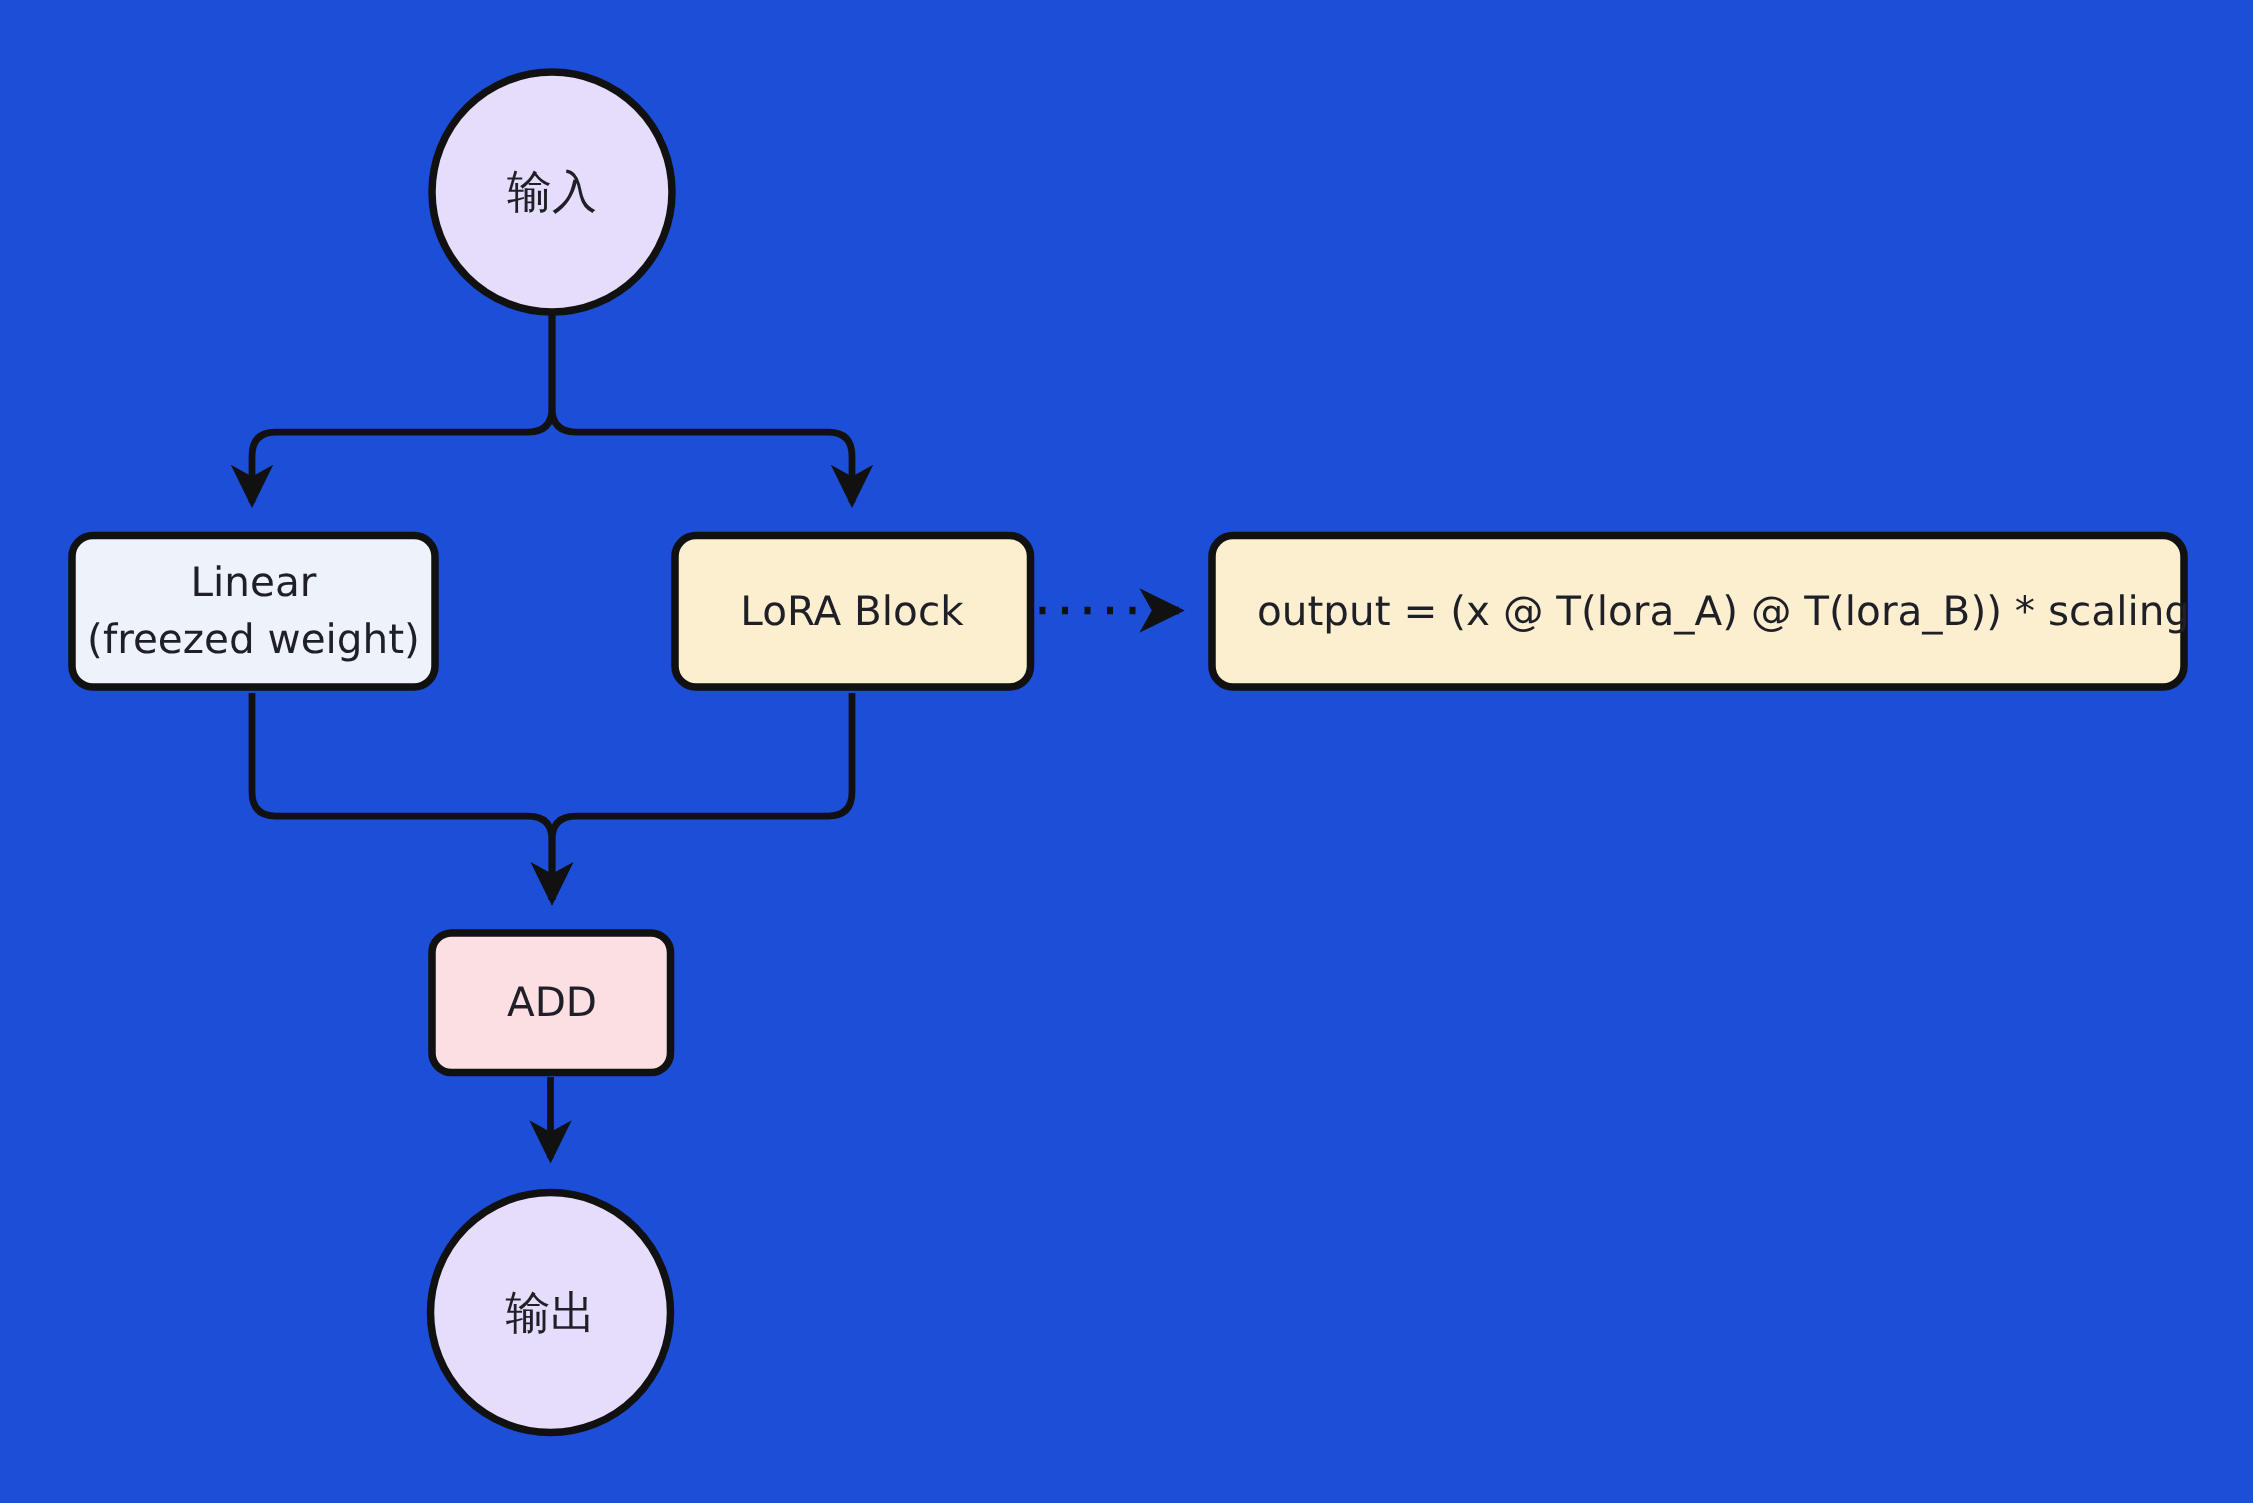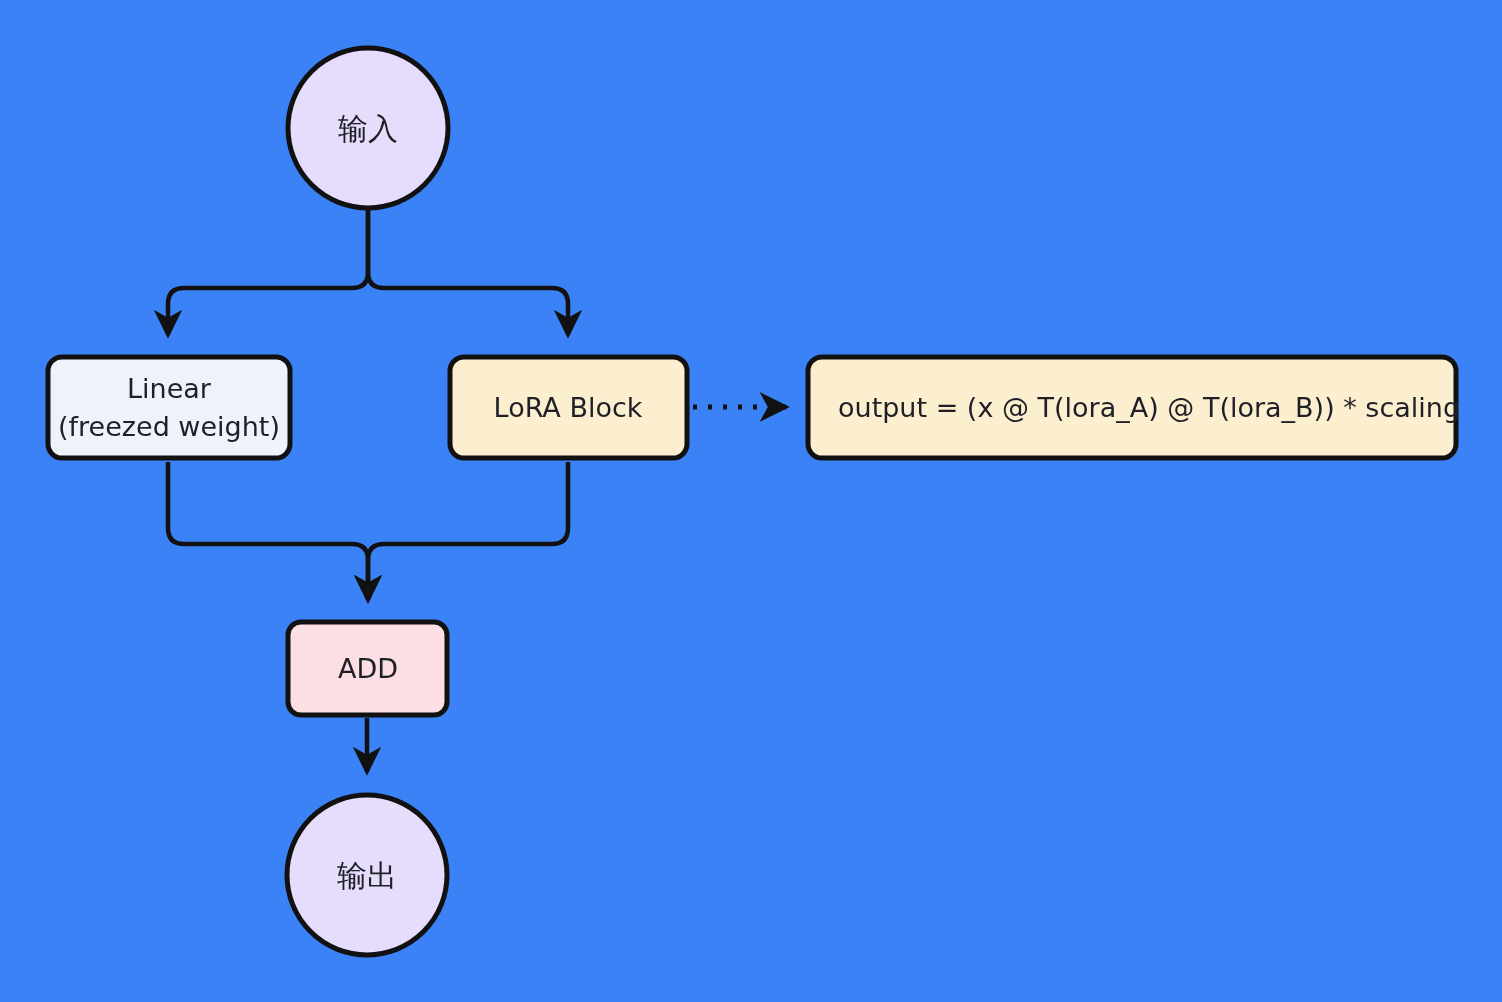--- a/index.html
+++ b/index.html
@@ -10,21 +10,21 @@
   body {
     width: 1502px;
     height: 1002px;
     font-family: "DejaVu Sans", "Liberation Sans", sans-serif;
     overflow: hidden;
   }
   #diagram-root {
     position: relative;
     width: 1502px;
     height: 1002px;
-    background: #3b82f6;
+    background: #1d4ed8;
   }
   svg#flow {
     display: block;
     width: 1502px;
     height: 1002px;
   }
   .node-shape {
     stroke: #111111;
     stroke-width: 5;
   }

